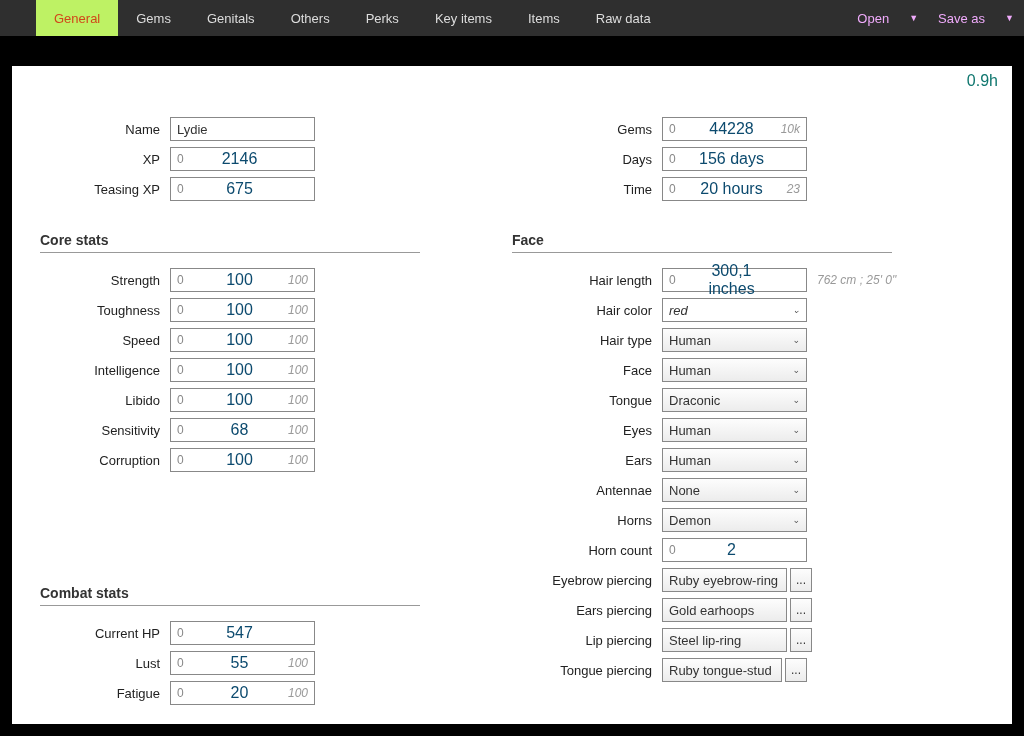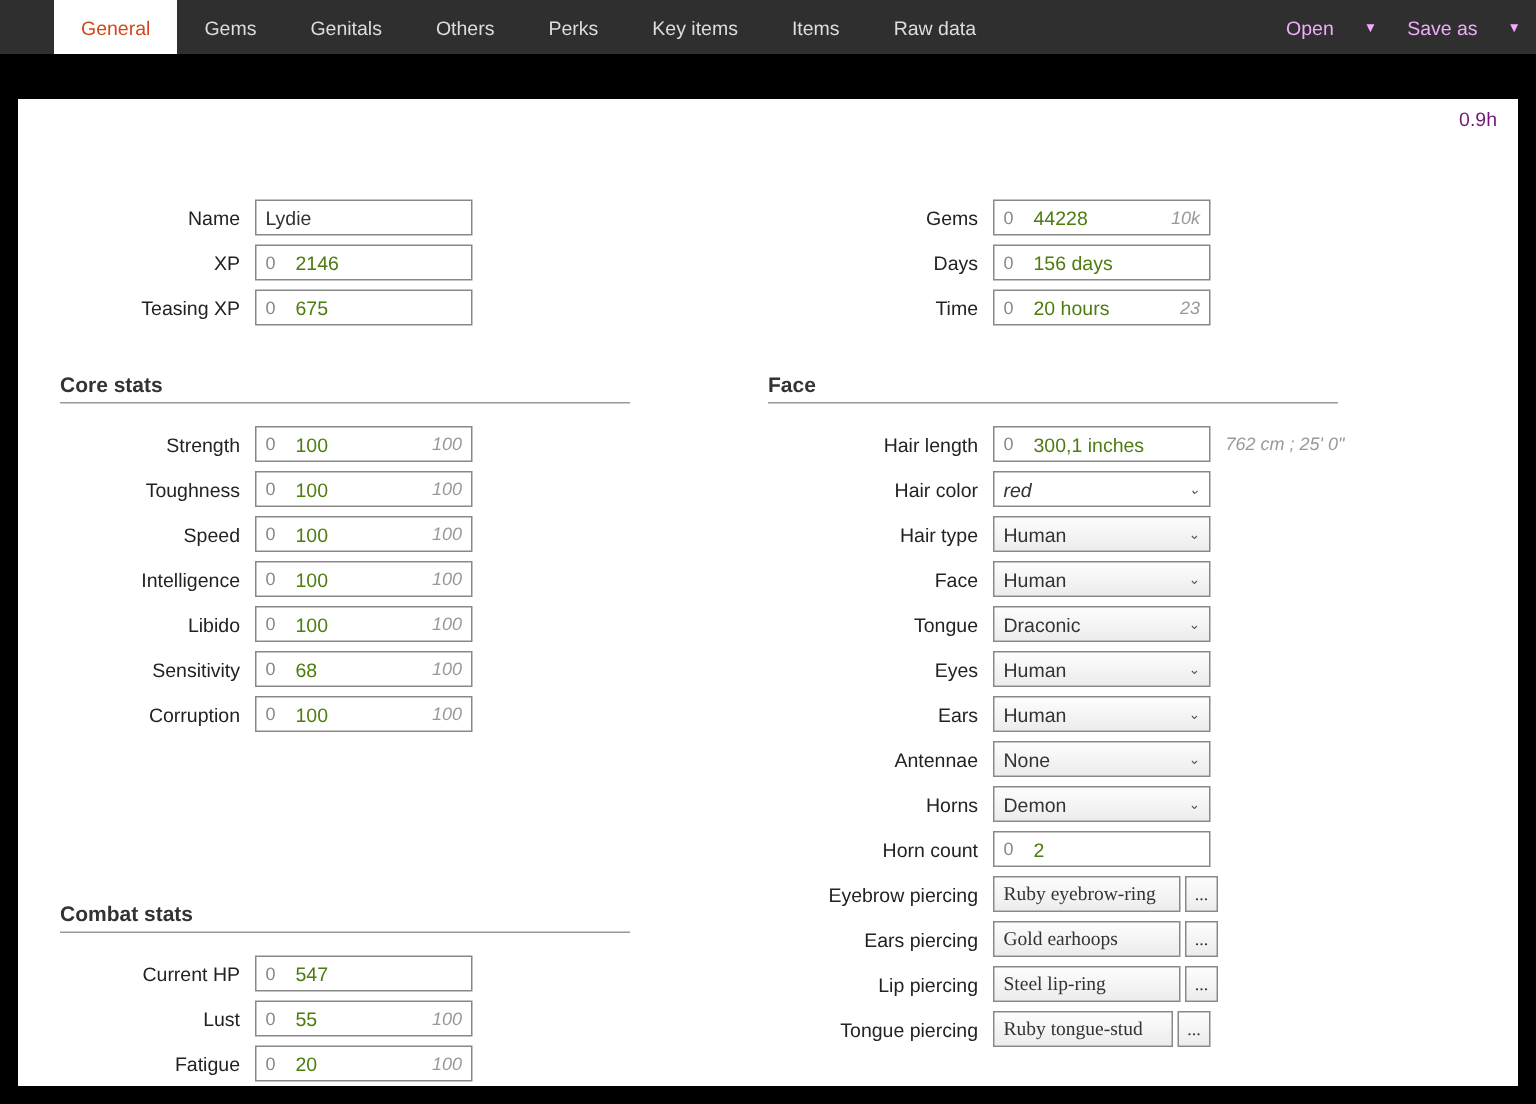--- a/index.html
+++ b/index.html
@@ -6,43 +6,43 @@
 body { font-family: "Segoe UI", Arial, sans-serif; font-size: 13px; background: #000; color: #333; }
 .window { width: 1024px; height: 736px; background: #000; position: relative; }
 .titlebar { height: 30px; background: #000; display: flex; align-items: center; color: #888; }
 .title-icon { width: 16px; height: 16px; margin-left: 10px; background: linear-gradient(135deg,#6cf 0 50%,#9f9 50% 100%); border: 1px solid #888; }
 .title-text { flex: 1; text-align: center; font-size: 13px; color: #888; }
 .win-controls { display: flex; height: 30px; }
 .win-btn { width: 45px; height: 30px; display: flex; align-items: center; justify-content: center; color: #888; font-size: 14px; }
 .win-btn.close { background: #e81123; color: #fff; width: 50px; }
 .toolbar { height: 36px; background: #2f2f2f; display: flex; align-items: stretch; padding: 0 0 0 36px; }
 .tab { padding: 0 18px; display: flex; align-items: center; color: #ddd; font-size: 13px; cursor: pointer; }
-.tab.active { background: #ffffff; color: #d14719; }
+.tab.active { background: #bef264; color: #d14719; }
 .toolbar-spacer { flex: 1; }
 .menu-btn { padding: 0 10px; display: flex; align-items: center; color: #f0abfc; cursor: pointer; gap: 20px; }
 .menu-btn .arrow { font-size: 9px; }
 .content { position: absolute; top: 66px; left: 12px; right: 12px; bottom: 12px; background: #fff; padding: 18px 28px; overflow: hidden; }
-.version { position: absolute; top: 6px; right: 14px; color: #701a75; font-size: 13px; }
-.cols { display: flex; margin-top: 46px; }
+.version { position: absolute; top: 6px; right: 14px; color: #0f766e; font-size: 16px; }
+.cols { display: flex; margin-top: 30px; }
 .col { flex: 1; min-width: 0; }
 .section-title { font-weight: bold; font-size: 14px; border-bottom: 1px solid #999; padding-bottom: 4px; margin: 28px 0 12px 0; width: 380px; }
 .row { display: flex; align-items: center; height: 30px; margin-bottom: 0; }
 .label { width: 130px; text-align: right; padding-right: 10px; font-size: 13px; color: #222; }
 .input-box { width: 145px; height: 24px; border: 1px solid #888; background: #fff; display: flex; align-items: center; position: relative; }
 .num-box { display: flex; align-items: center; }
 .num-min { width: 26px; text-align: left; padding-left: 6px; color: #888; font-size: 12px; }
-.num-val { flex: 1; font-size: 13px; color: #4d7c0f; }
+.num-val { flex: 1; text-align: center; font-size: 16px; color: #0c4a6e; }
 .num-max { width: 32px; text-align: right; padding-right: 6px; color: #999; font-size: 12px; font-style: italic; }
 .text-val { padding-left: 6px; font-size: 13px; }
 .hint { margin-left: 10px; color: #999; font-style: italic; font-size: 12px; }
 .combo { width: 145px; height: 24px; border: 1px solid #888; background: linear-gradient(#fdfdfd,#ececec); display: flex; align-items: center; padding: 0 6px; position: relative; cursor: pointer; }
 .combo .arrow { position: absolute; right: 6px; font-size: 9px; color: #555; }
 .combo-edit { width: 145px; height: 24px; border: 1px solid #888; background: #fff; display: flex; align-items: center; padding: 0 6px; position: relative; font-style: italic; }
 .combo-edit .arrow { position: absolute; right: 6px; font-size: 9px; color: #555; }
-.pick-row { display: flex; gap: 3px; font-family: Liberation Serif, serif; }
+.pick-row { display: flex; gap: 3px; }
 .pick-btn { width: 22px; height: 24px; border: 1px solid #888; background: linear-gradient(#fdfdfd,#ececec); display: flex; align-items: center; justify-content: center; cursor: pointer; font-size: 12px; }
 .col-right .label { width: 150px; }
 </style>
 </head>
 <body>
 
 <div class="window">
 
   <div class="toolbar">
     <div class="tab active">General</div>

